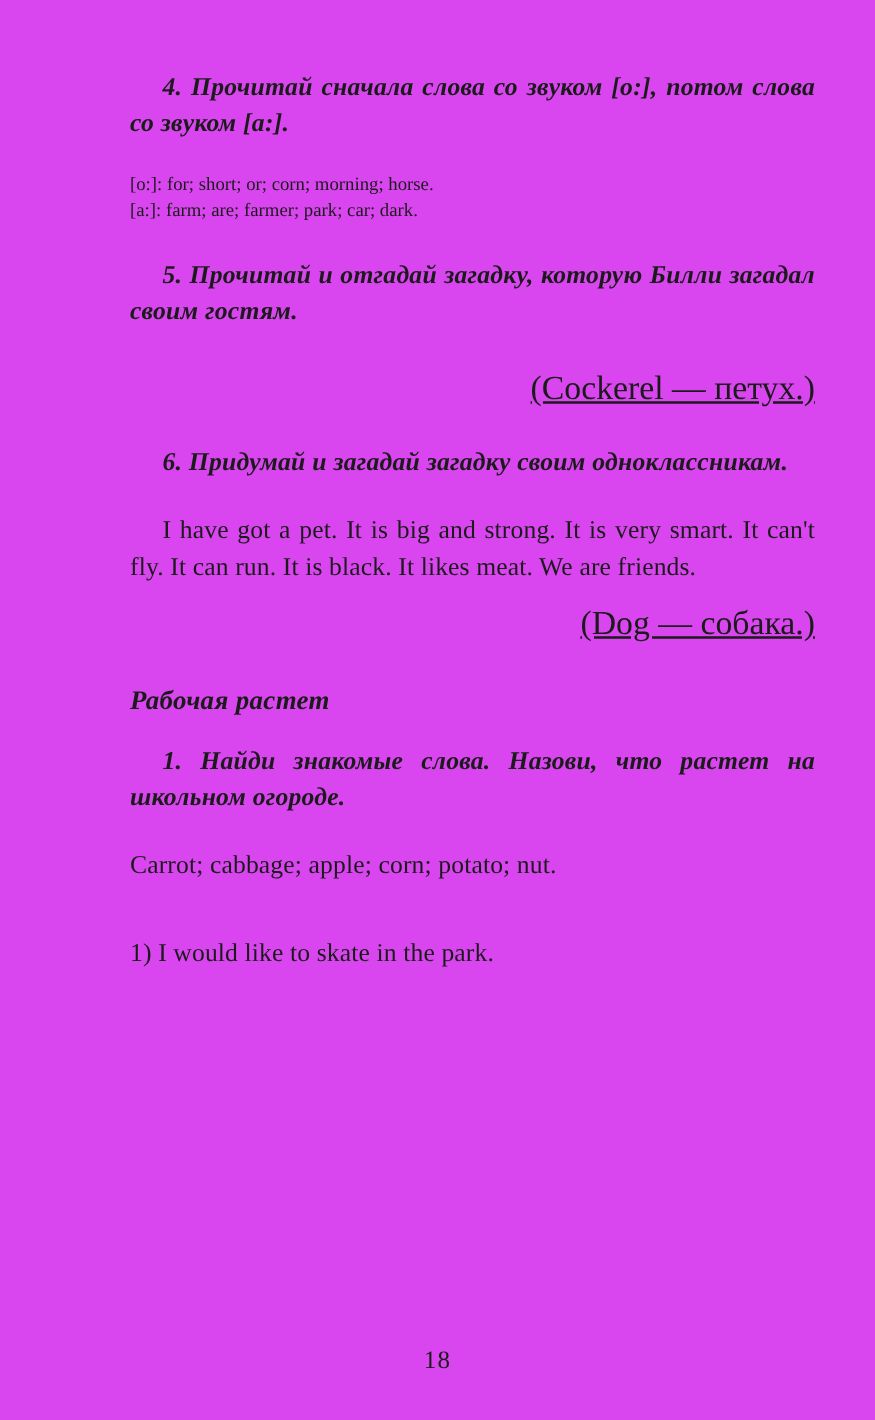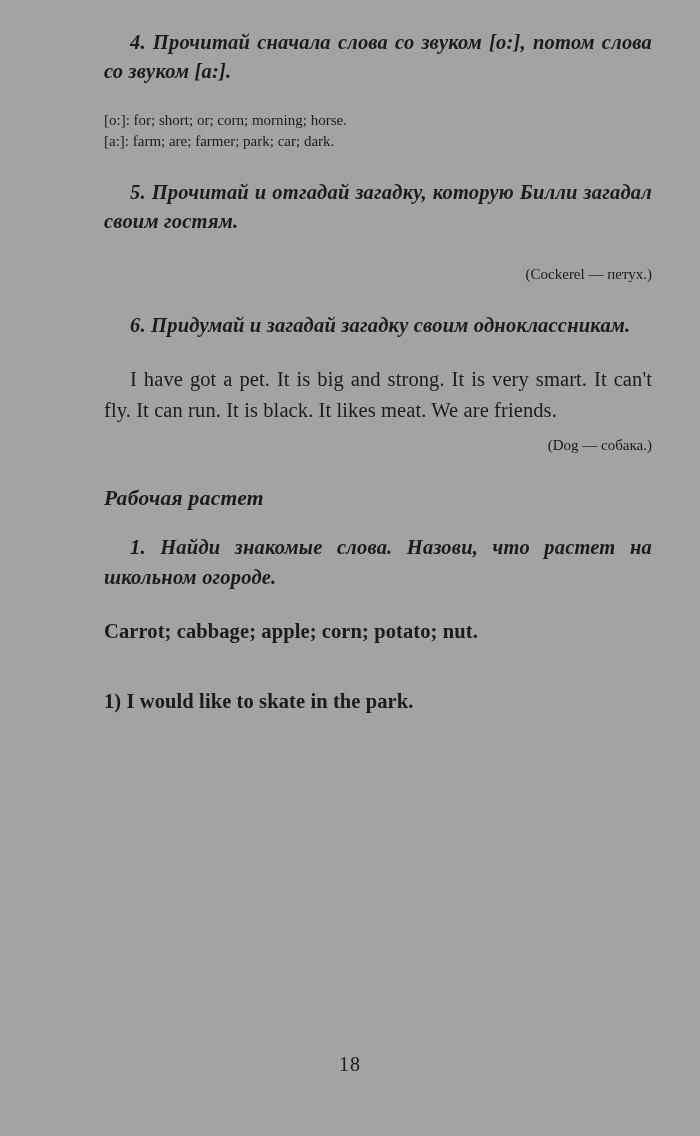--- a/index.html
+++ b/index.html
@@ -12,22 +12,22 @@
     background: #ffffff;
     font-family: "Liberation Serif", serif;
     color: #1b1b1b;
     overflow: hidden;
   }
   .page {
     position: relative;
     width: 700px;
     height: 1136px;
     box-sizing: border-box;
-    padding: 28px 56px 40px 104px;
-    background: #a3a3a3;
+    padding: 56px 56px 40px 104px;
+    background: #d946ef;
   }
   .content {
     width: 548px;
   }
   
   .task {
     font-style: italic;
     font-weight: bold;
     font-size: 20.5px;
     line-height: 1.42;
@@ -38,47 +38,48 @@
   .task.indent { text-indent: 26px; }
   
   .body-text {
     font-size: 20.5px;
     line-height: 1.5;
     margin: 0 0 10px 0;
     text-align: justify;
     letter-spacing: 0.1px;
   }
   .body-text.indent { text-indent: 26px; }
-  .body-text.nojustify { text-align: left; font-weight: bold; }
+  .body-text.nojustify { text-align: left; }
   .mono-line {
     font-size: 15px;
     line-height: 1.38;
     margin: 0;
     text-align: left;
   }
   .answer-right {
-    font-size: 15px;
+    font-size: 27px;
     line-height: 1.4;
     margin: 4px 0 0 0;
     text-align: right;
+    text-decoration: underline;
   }
   .section-title {
     font-style: italic;
     font-weight: bold;
     font-size: 21.5px;
     margin: 0 0 12px 0;
     letter-spacing: 0.3px;
   }
   .gap-sm { height: 10px; }
   .gap-md { height: 20px; }
   .gap-lg { height: 26px; }
   .gap-xl { height: 30px; }
   .page-number {
     position: absolute;
-    bottom: 60px;
+    bottom: 36px;
     left: 0;
     width: 700px;
     text-align: center;
     font-size: 20px;
     letter-spacing: 1px;
   }
 </style>
 </head>
 <body>
 

